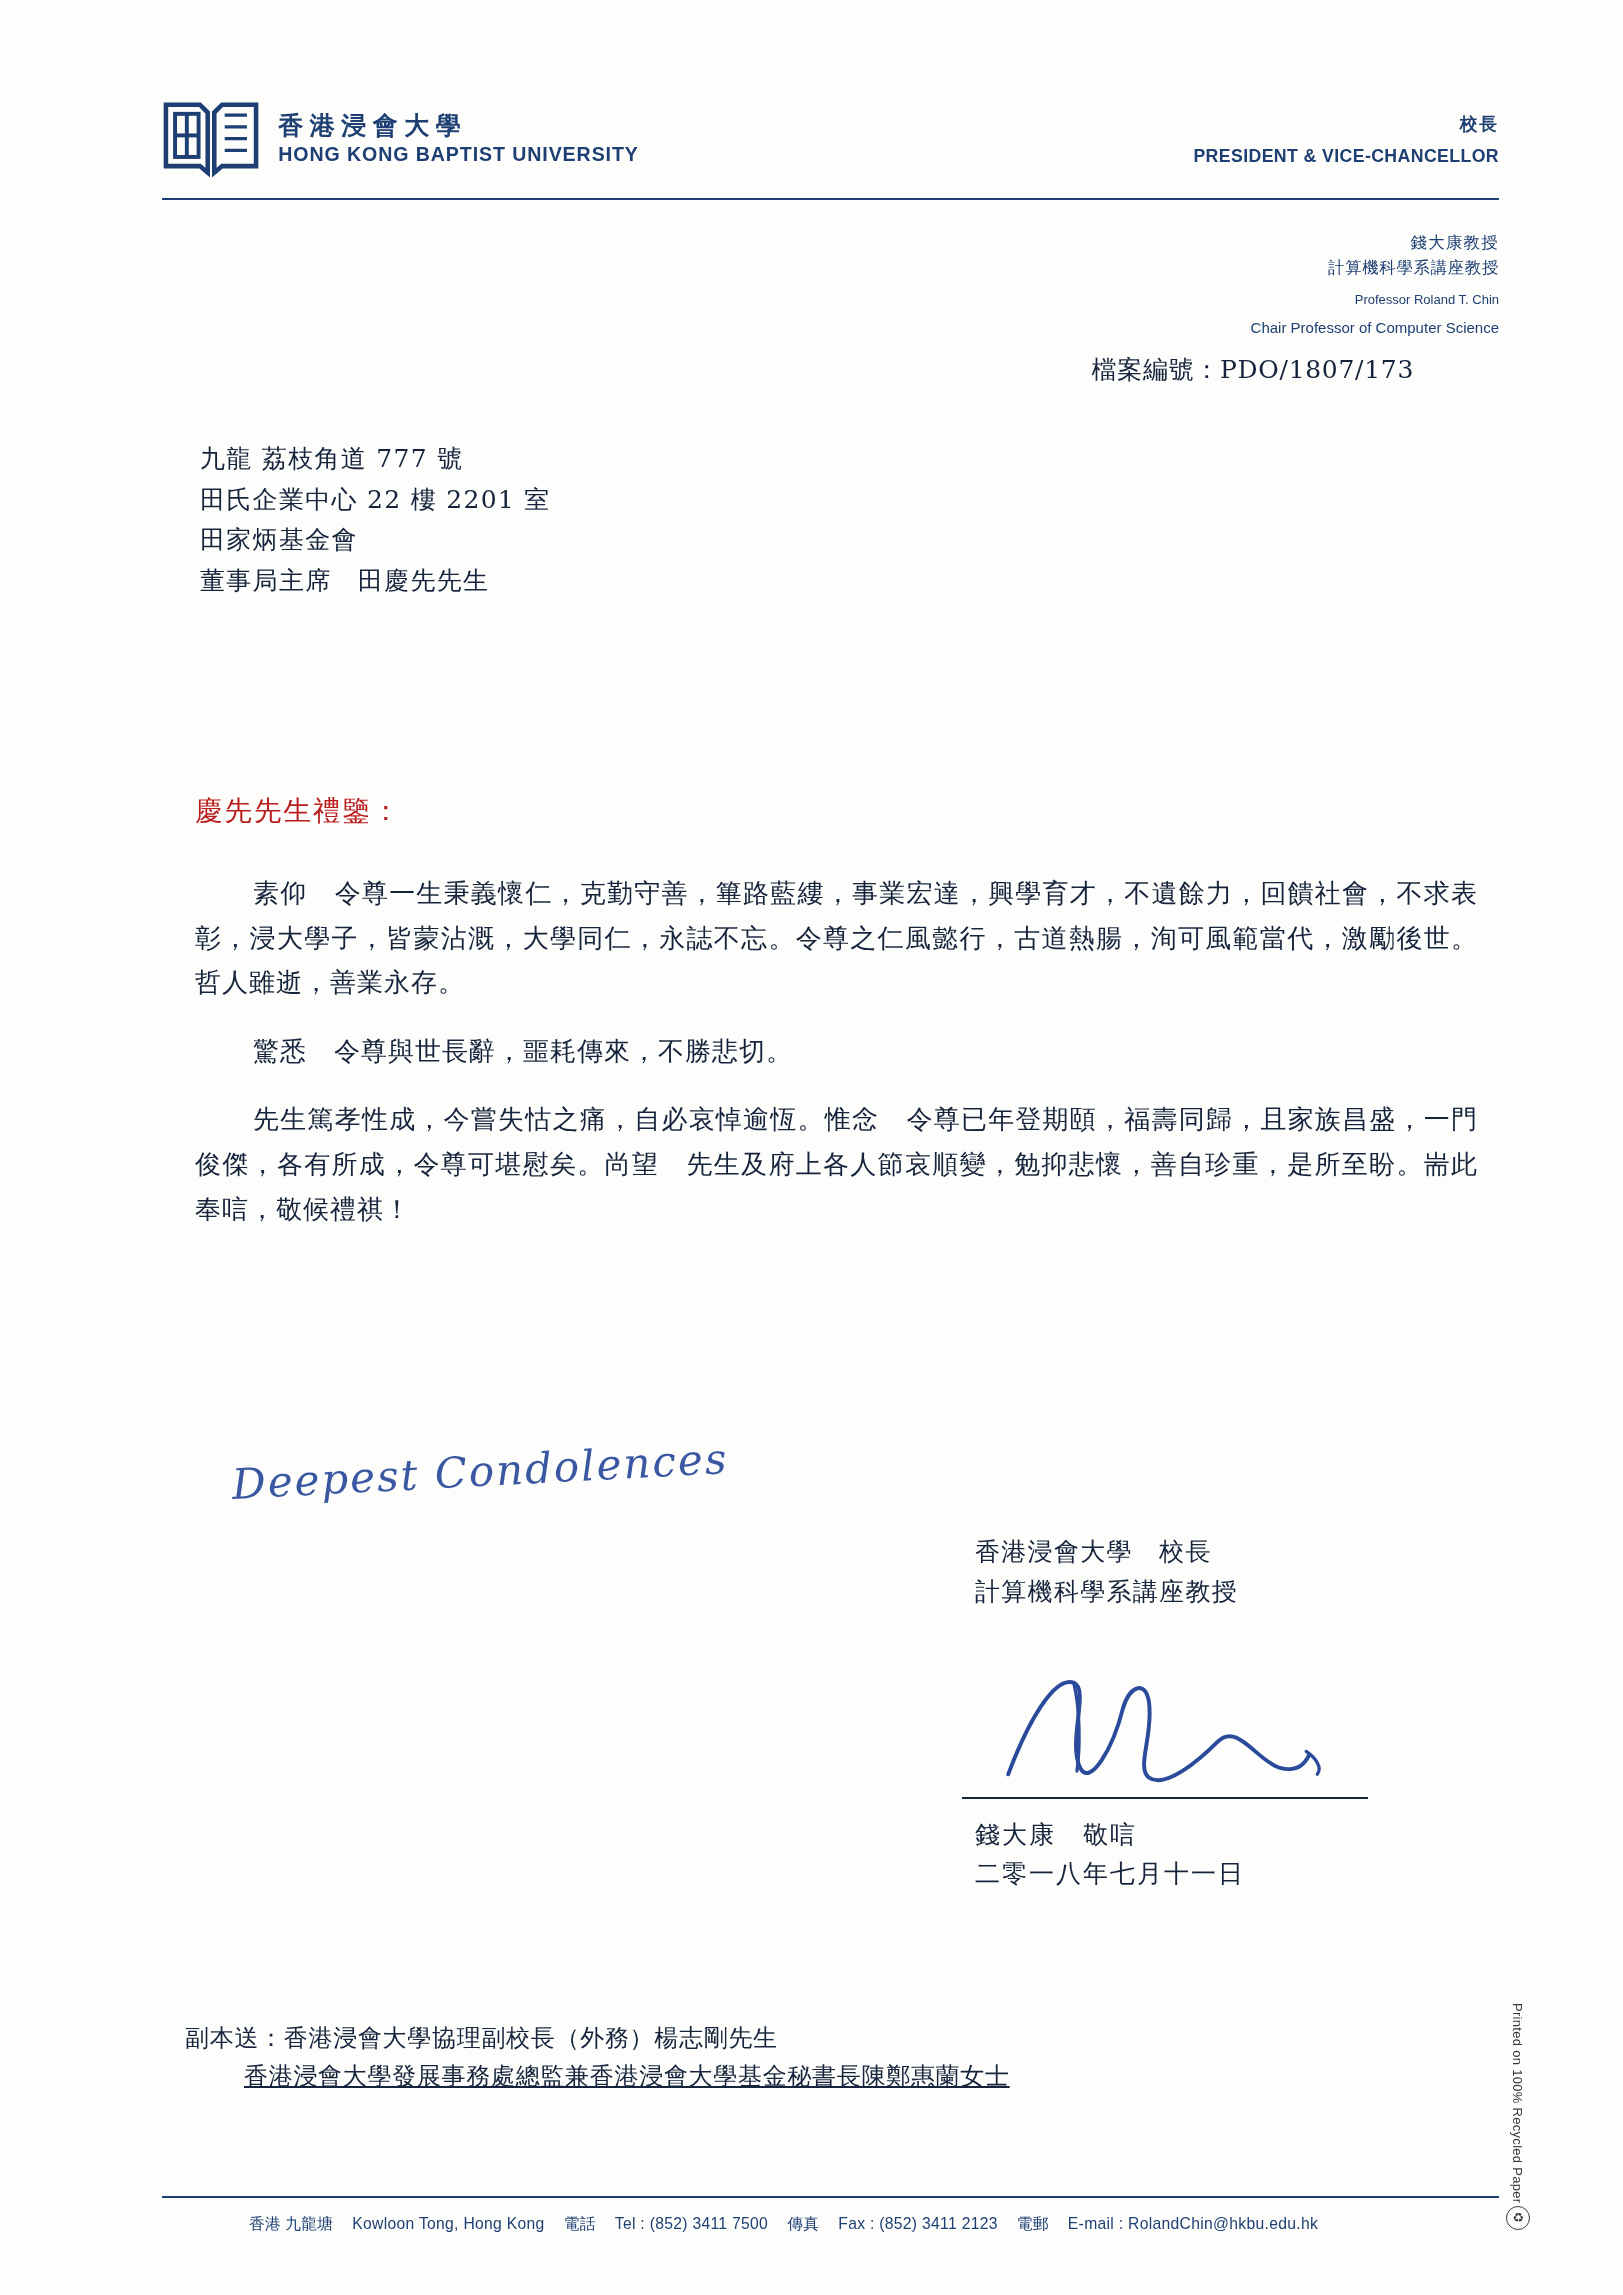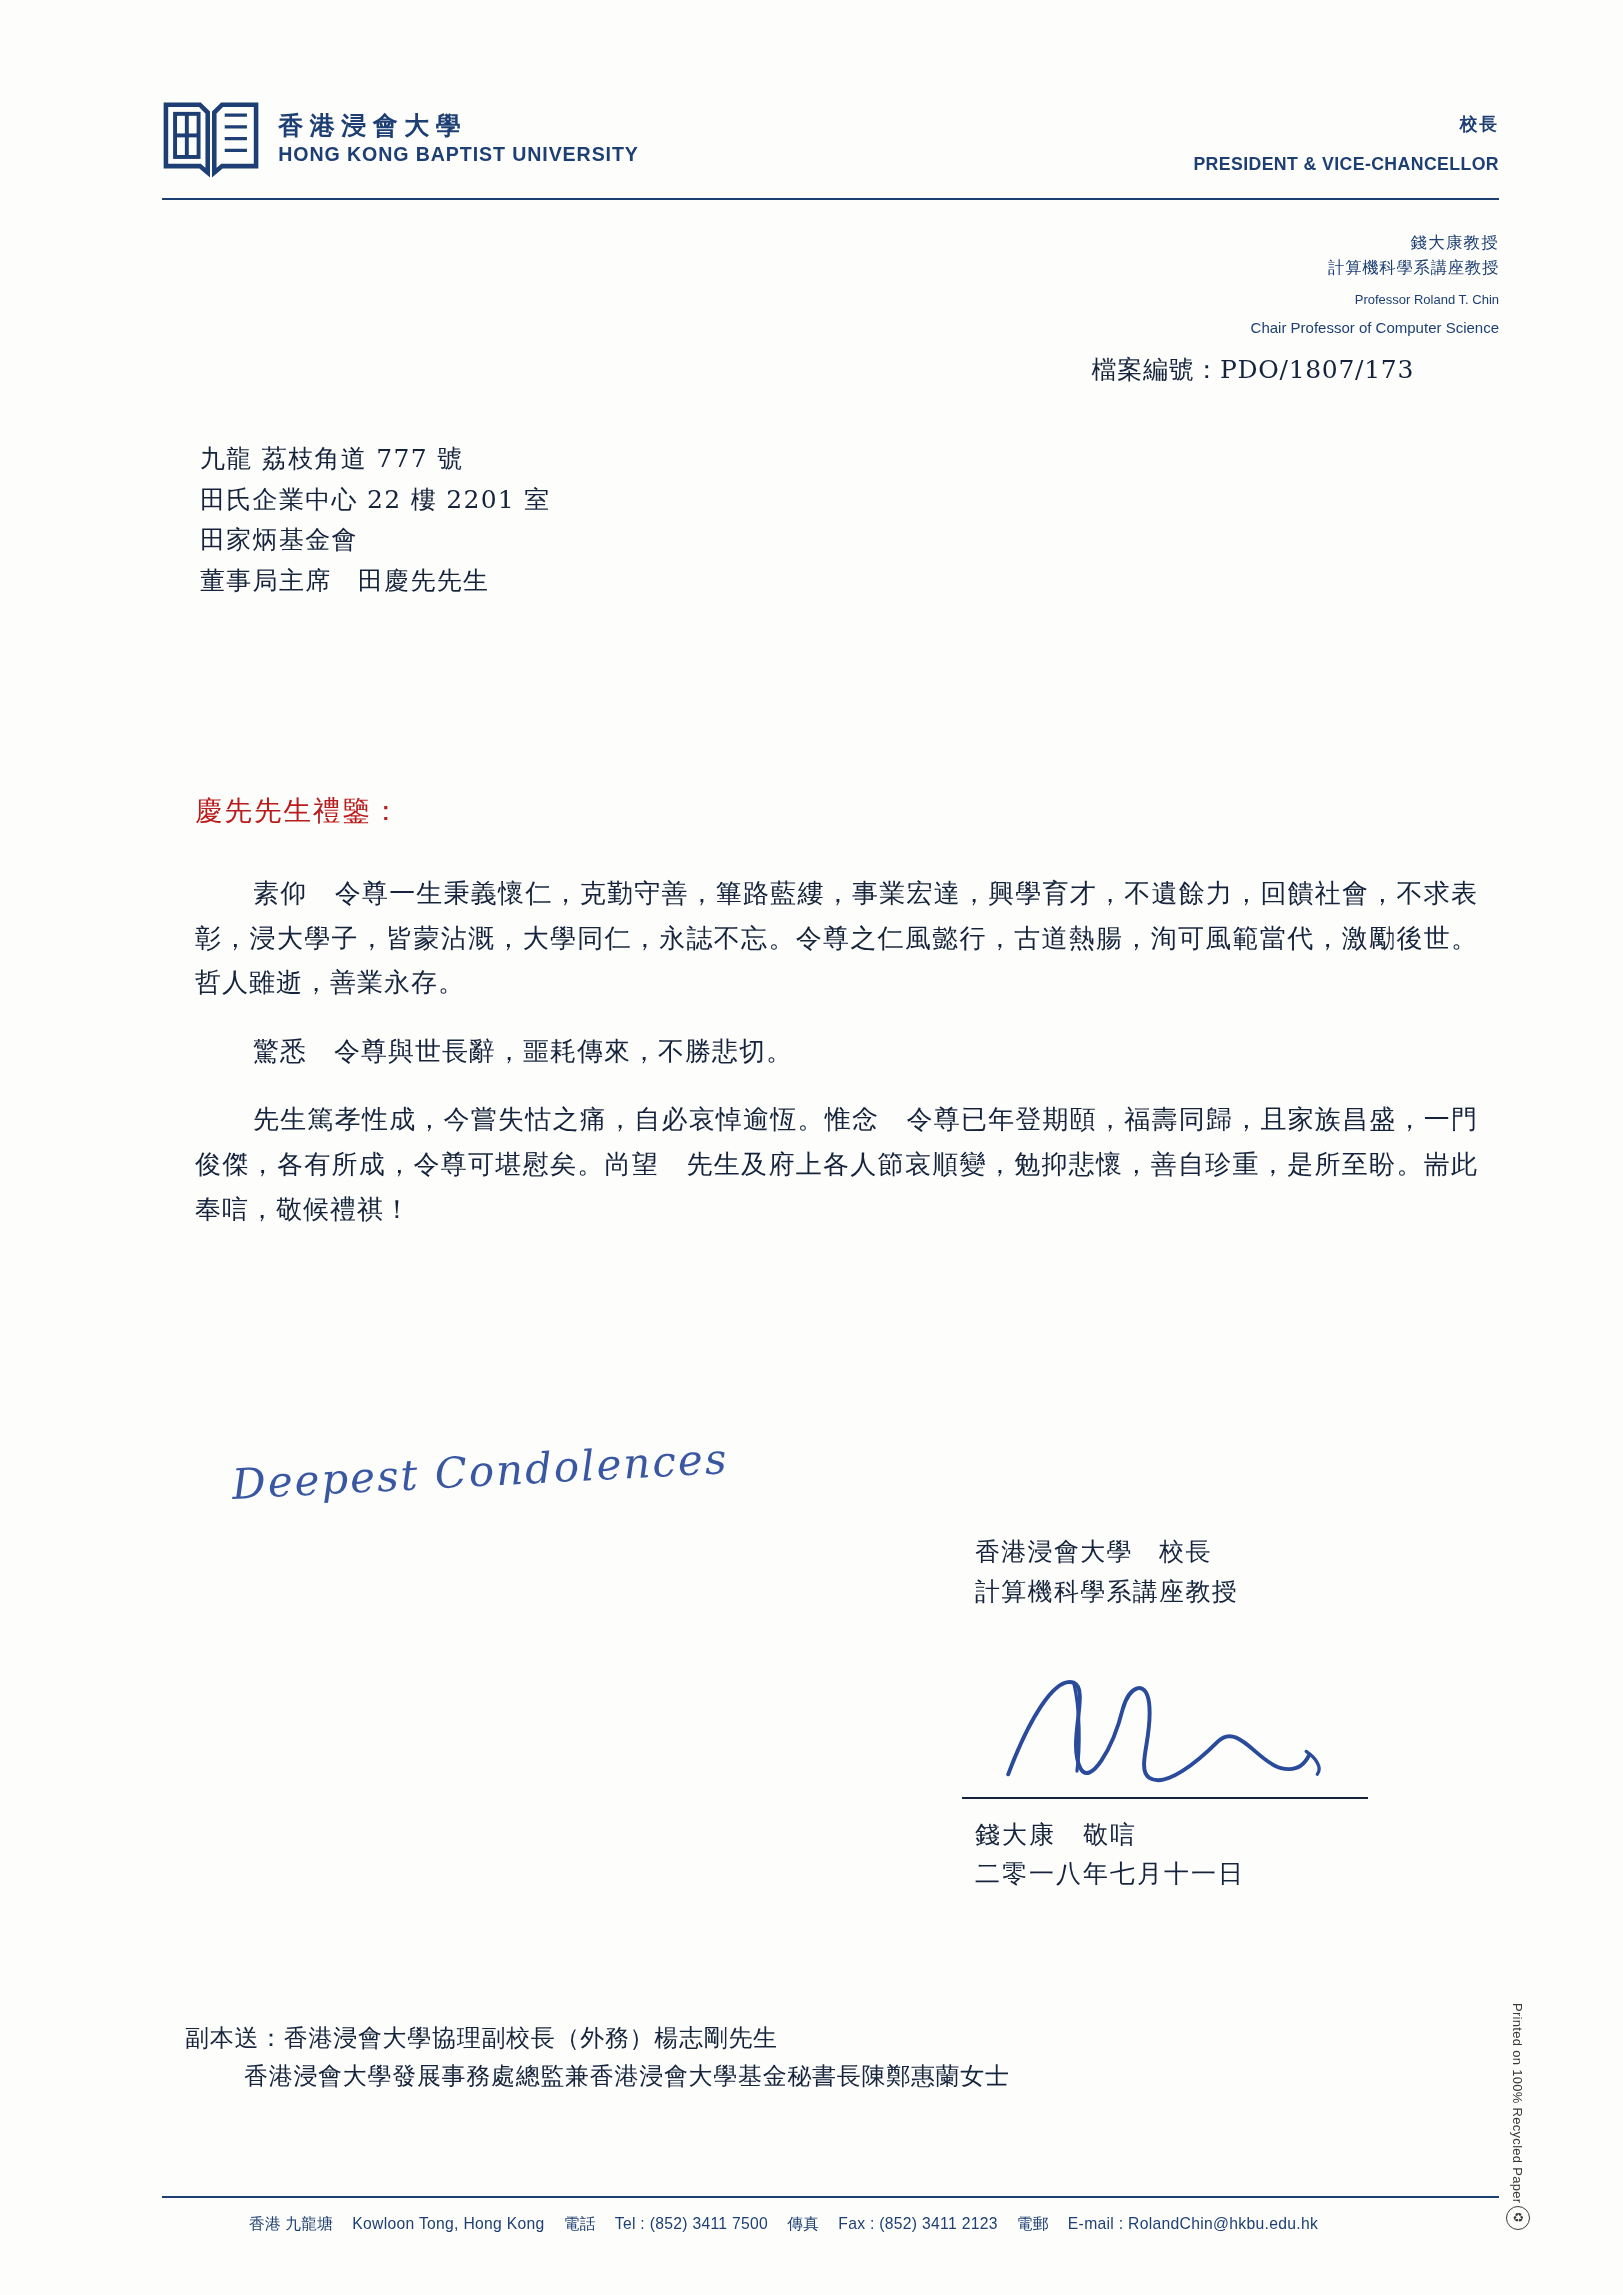--- a/index.html
+++ b/index.html
@@ -68,21 +68,21 @@
     font-family: Liberation Sans, sans-serif;
     font-size: 17.7px;
     letter-spacing: 2px;
     font-weight: bold;
   }
   .title-en {
     font-family: "Liberation Sans", sans-serif;
     font-size: 17.7px;
     font-weight: bold;
     letter-spacing: 0.4px;
-    margin-top: 18px;
+    margin-top: 10px;
   }
   .rule {
     position: absolute;
     left: 162px;
     right: 124px;
     top: 198px;
     height: 2px;
     background: #1d3f73;
   }
 
@@ -228,20 +228,21 @@
     left: 185px;
     top: 2019px;
     font-family: "DejaVu Serif", serif;
     font-size: 24px;
     color: #15243c;
     letter-spacing: 0.7px;
     line-height: 1.6;
   }
   .cc-line2 {
     padding-left: 59px;
+    text-decoration: underline;
   }
 
   
   .footer-rule {
     position: absolute;
     left: 162px;
     right: 124px;
     top: 2196px;
     height: 2px;
     background: #1d3f73;

